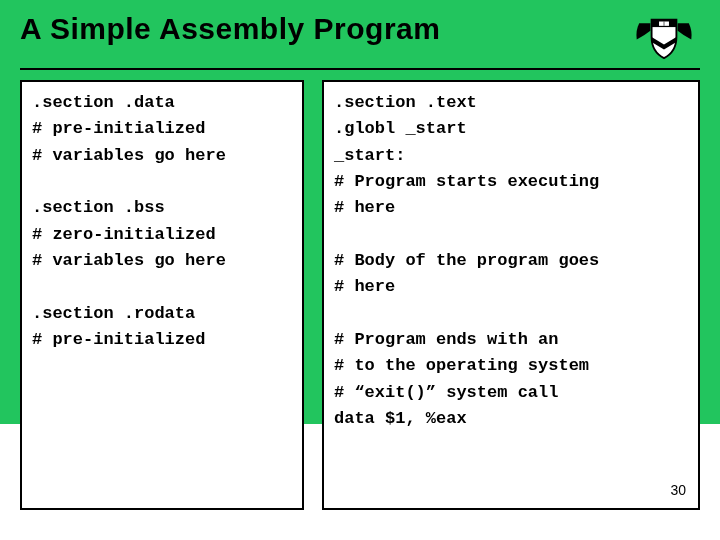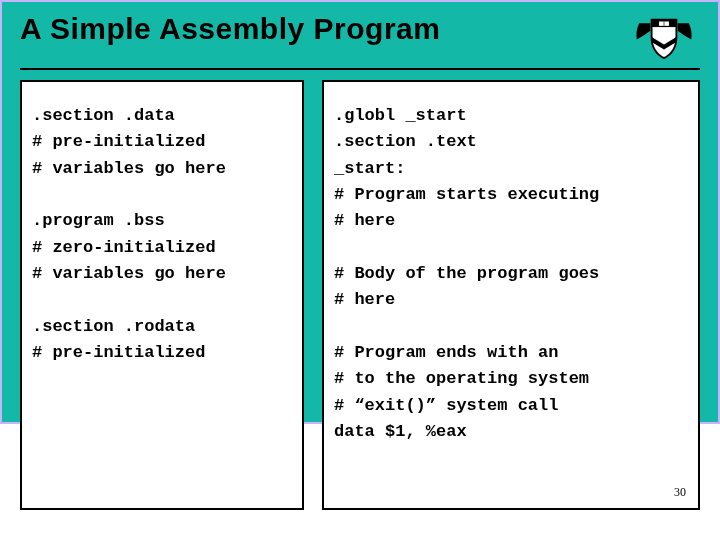--- a/index.html
+++ b/index.html
@@ -1,22 +1,22 @@
 <!DOCTYPE html>
 <html><head>
 <meta charset="utf-8">
 <style>
   * { box-sizing: border-box; margin: 0; padding: 0; }
   html, body { width: 720px; height: 540px; background: #fff; font-family: Arial, Helvetica, sans-serif; }
   .slide {
     width: 720px; height: 424px;
-    border: 2px solid #c4b5fd;
+    border: 2px solid #22c55e;
     position: relative;
     padding: 10px 18px 8px 18px;
-    background: #14b8a6;
+    background: #22c55e;
   }
   .title-row {
     display: flex;
     align-items: flex-start;
     justify-content: space-between;
     border-bottom: 2px solid #000;
     padding-bottom: 6px;
     margin-bottom: 10px;
   }
   .title {
@@ -29,36 +29,36 @@
     width: 72px; height: 50px;
     display: flex; align-items: center; justify-content: center;
   }
   .logo svg { width: 62px; height: 50px; }
   .columns {
     display: flex;
     gap: 18px;
   }
   .codebox {
     border: 2px solid #000;
-    padding: 21px 10px 10px 10px;
+    padding: 8px 10px 10px 10px;
     font-family: "Courier New", Courier, monospace;
     font-size: 17px;
     font-weight: bold;
     color: #000;
     line-height: 1.55;
     background: #fff;
   }
   .codebox.left  { flex: 0 0 284px; height: 430px; }
   .codebox.right { flex: 1 1 auto;  height: 430px; position: relative; }
   .blankline { height: 1.55em; }
   .pagenum {
     position: absolute;
     bottom: 6px; right: 12px;
-    font-family: Liberation Serif, serif;
-    font-size: 12px;
+    font-family: Liberation Sans, sans-serif;
+    font-size: 14px;
     font-weight: normal;
   }
 </style>
 </head>
 <body>
 
 <div class="slide">
 
   <div class="title-row">
     <div class="title">A Simple Assembly Program</div>
@@ -80,31 +80,31 @@
     </div>
   </div>
 
   <div class="columns">
 
     <div class="codebox left">
       <div>.section .data</div>
       <div># pre-initialized</div>
       <div># variables go here</div>
       <div class="blankline"></div>
-      <div>.program .bss</div>
+      <div>.section .bss</div>
       <div># zero-initialized</div>
       <div># variables go here</div>
       <div class="blankline"></div>
       <div>.section .rodata</div>
       <div># pre-initialized</div>
     </div>
 
     <div class="codebox right">
+      <div>.section .text</div>
       <div>.globl _start</div>
-      <div>.section .text</div>
       <div>_start:</div>
       <div># Program starts executing</div>
       <div># here</div>
       <div class="blankline"></div>
       <div># Body of the program goes</div>
       <div># here</div>
       <div class="blankline"></div>
       <div># Program ends with an</div>
       <div># to the operating system</div>
       <div># “exit()” system call</div>

